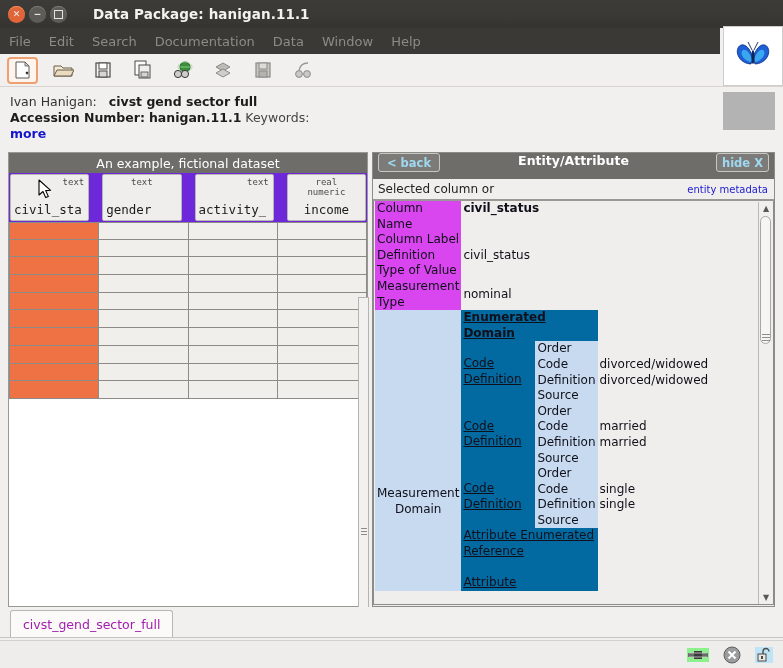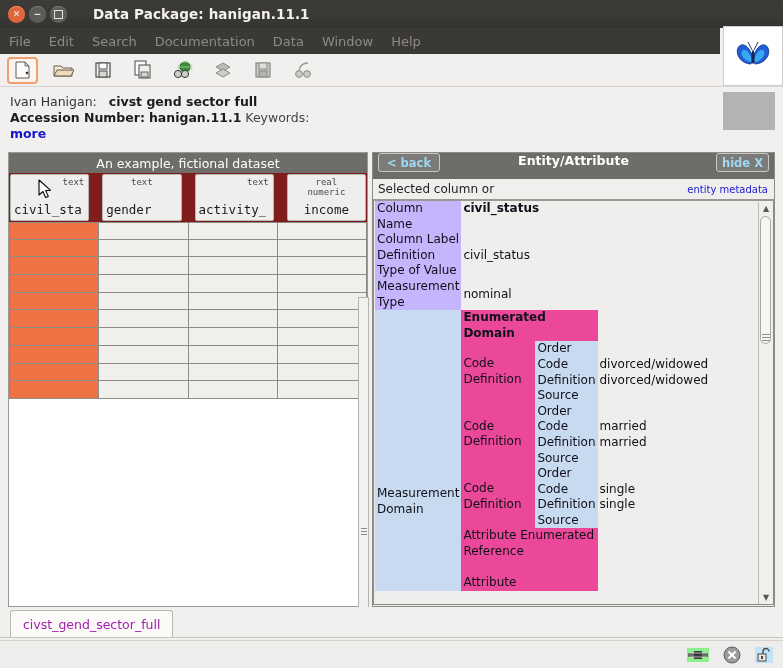--- a/index.html
+++ b/index.html
@@ -100,21 +100,21 @@
   
   .left-panel {
     position: absolute; left: 8px; top: 7px; width: 360px; height: 455px;
     background: #ffffff; border: 1px solid #9a9894;
     box-sizing: border-box; overflow: hidden;
   }
   .dataset-title {
     height: 20px; background: #6f6d6a; color: #ffffff;
     font-size: 12.5px; display: flex; align-items: center; justify-content: center;
   }
-  .col-header-row { display: flex; height: 49px; background: #7f1d1d; gap: 11px; }
+  .col-header-row { display: flex; height: 49px; background: #6d28d9; gap: 11px; }
   .col-header {
     flex: 1 1 0; border: 1px solid #b9b7b3; background: #f0eeec;
     margin: 1px; box-sizing: border-box; position: relative;
     border-radius: 2px;
     font-family: "DejaVu Sans Mono", monospace;
   }
   .ch-type {
     position: absolute; top: 2px; right: 4px; left: 4px;
     font-size: 9px; color: #4a4a4a; text-align: right; line-height: 10px;
   }
@@ -182,25 +182,25 @@
   }
   .meta-table {
     position: absolute; left: 1px; top: 0px; width: 374px;
     border-collapse: collapse;
     font-size: 12px; color: #10101a;
   }
   .meta-table td {
     vertical-align: top; padding: 0 2px 0 2px;
     line-height: 15.6px; height: 15.6px;
   }
-  .lbl { background: #c4b5fd; width: 74px; }
-  .lbl2 { background: #ec4899; width: 70px; }
+  .lbl { background: #d946ef; width: 74px; }
+  .lbl2 { background: #0369a1; width: 70px; text-decoration: underline; }
   .lbl3 { background: #c7daf0; width: 54px; }
   .val { background: #f0eeec; }
-  .blank { background: #c7daf0; }
+  .blank { background: #c7daf0; text-align: center; }
   .bold { font-weight: bold; }
   .meta-vscroll {
     position: absolute; right: 1px; top: 1px; width: 14px; height: 402px;
     background: #f1efed; border-left: 1px solid #bdbbb7; box-sizing: border-box;
   }
   .mv-arrow {
     width: 14px; height: 13px; display: flex; align-items: center; justify-content: center;
     font-size: 8px; color: #5a5854;
   }
   .mv-thumb {

